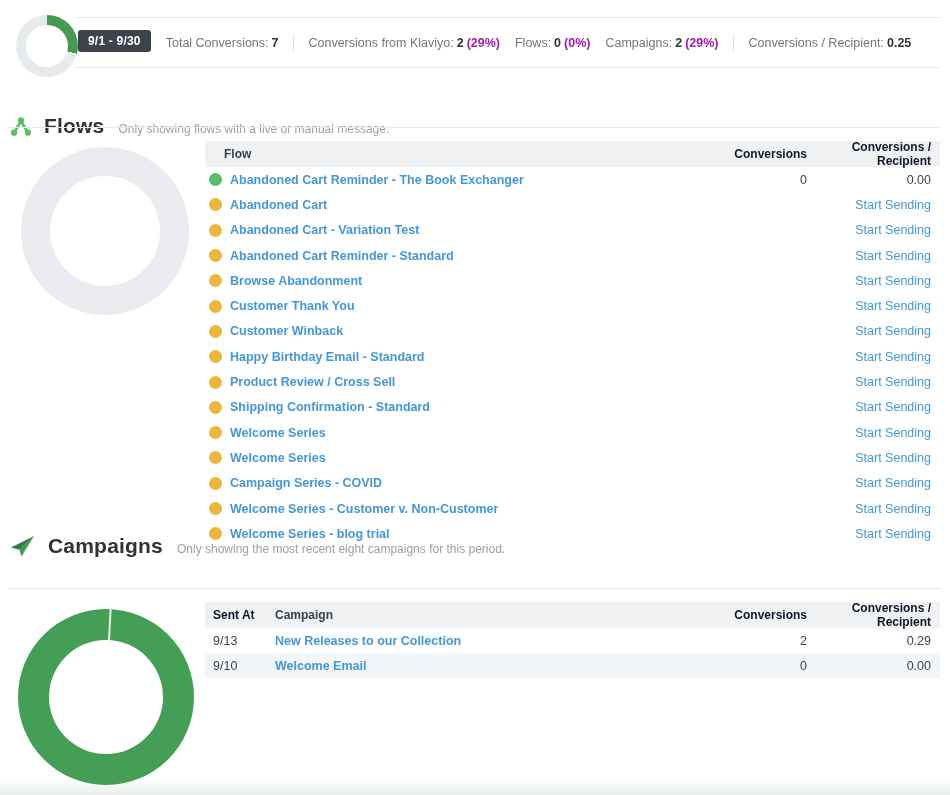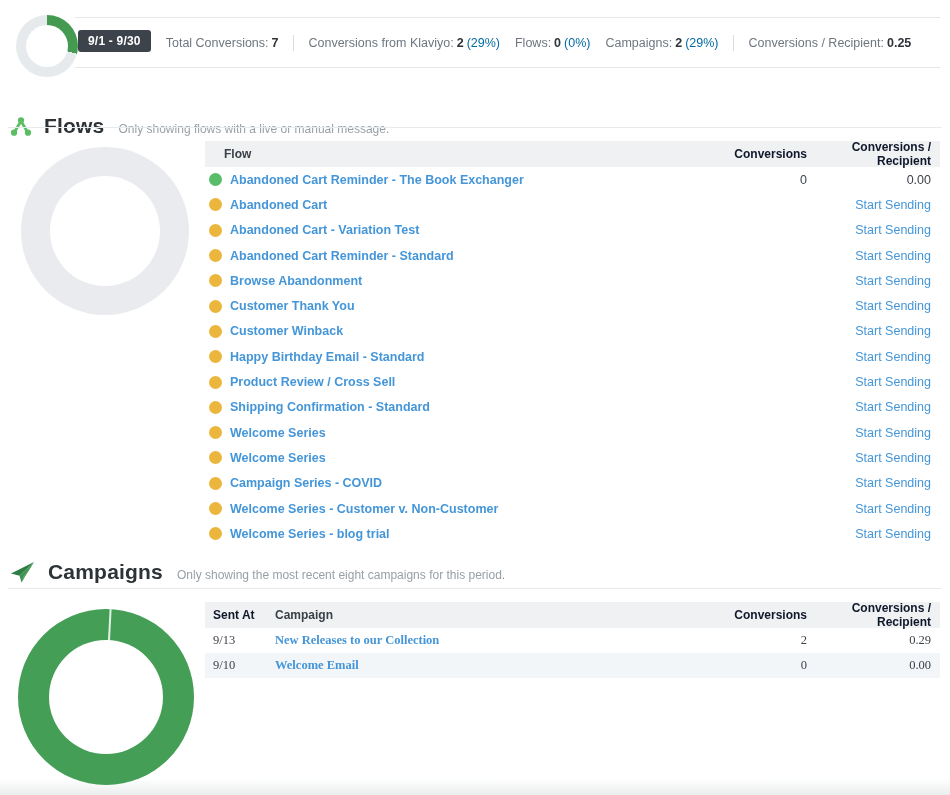--- a/index.html
+++ b/index.html
@@ -20,26 +20,26 @@
   }
   .stats-box{
     position:absolute;left:75px;right:10px;top:17px;height:51px;box-sizing:border-box;
     border-top:1px solid #e5e8ea;border-bottom:1px solid #e5e8ea;
     padding-left:77px;display:flex;flex-direction:row;justify-content:center;gap:5px;
   }
   .stat-row{display:flex;align-items:center;font-size:12.5px;color:#6e7780;white-space:nowrap;}
   .stat{margin-right:15px;}
   .stat-row.second .stat{margin-right:26px;}
   .stat b{color:#2e3439;font-weight:700;margin-left:3px;}
-  .stat .pct{color:#0369a1;font-weight:400;margin-left:3px;}
+  .stat .pct{color:#a21caf;font-weight:700;margin-left:3px;}
   .vdiv{width:1px;height:16px;background:#d9dde1;margin:0 14px 0 0;}
   
   .sec-head{position:absolute;left:10px;height:30px;display:flex;align-items:center;}
   #flows-head{top:111px;}
-  #camp-head{top:557px;justify-content:flex-end;}
+  #camp-head{top:531px;justify-content:flex-end;}
   .sec-title{font-size:21px;font-weight:700;color:#2d3236;margin-left:12px;letter-spacing:.2px;}
   .sec-sub{font-size:12px;color:#98a0a7;margin-left:14px;position:relative;top:3px;}
   .sec-rule{position:absolute;left:8px;right:8px;height:1px;background:#e8ebed;}
   #flows-rule{top:127px;}
   #camp-rule{top:588px;}
   .sec-icon{display:flex;align-items:center;}
   
   .flows-donut{
     position:absolute;left:21px;top:147px;width:168px;height:168px;border-radius:50%;
     background:#e9ebee;z-index:1;
@@ -56,21 +56,21 @@
   .camp-donut::after{content:"";position:absolute;inset:31px;background:#fff;border-radius:50%;}
   
   .tbl{position:absolute;left:205px;width:735px;font-size:12.5px;}
   #flows-tbl{top:141px;}
   #camp-tbl{top:602px;}
   .thead{
     display:flex;align-items:center;height:26px;background:#eff1f3;
     font-weight:700;font-size:12px;color:#3a4047;
   }
   .trow{display:flex;align-items:center;height:25.3px;}
-  #camp-tbl .trow{height:25px;font-family:Liberation Serif, serif;}
+  #camp-tbl .trow{height:25px;}
   .trow.alt{background:#f3f6f9;}
   .h-flow{margin-left:19px;flex:1;}
   .c-dot{width:13px;height:13px;border-radius:50%;margin-left:4px;flex:0 0 13px;}
   .dot-live{background:#57bd68;}
   .dot-manual{background:#ecb63c;}
   .c-name{margin-left:8px;flex:1;color:#4596d8;font-weight:700;cursor:pointer;
           overflow:hidden;text-overflow:ellipsis;white-space:nowrap;}
   .c-conv{width:120px;text-align:right;color:#3d434a;flex:0 0 120px;}
   .c-cpr{width:124px;text-align:right;color:#3d434a;flex:0 0 124px;padding-right:9px;}
   .c-cpr .link{color:#4596d8;font-weight:400;cursor:pointer;}

